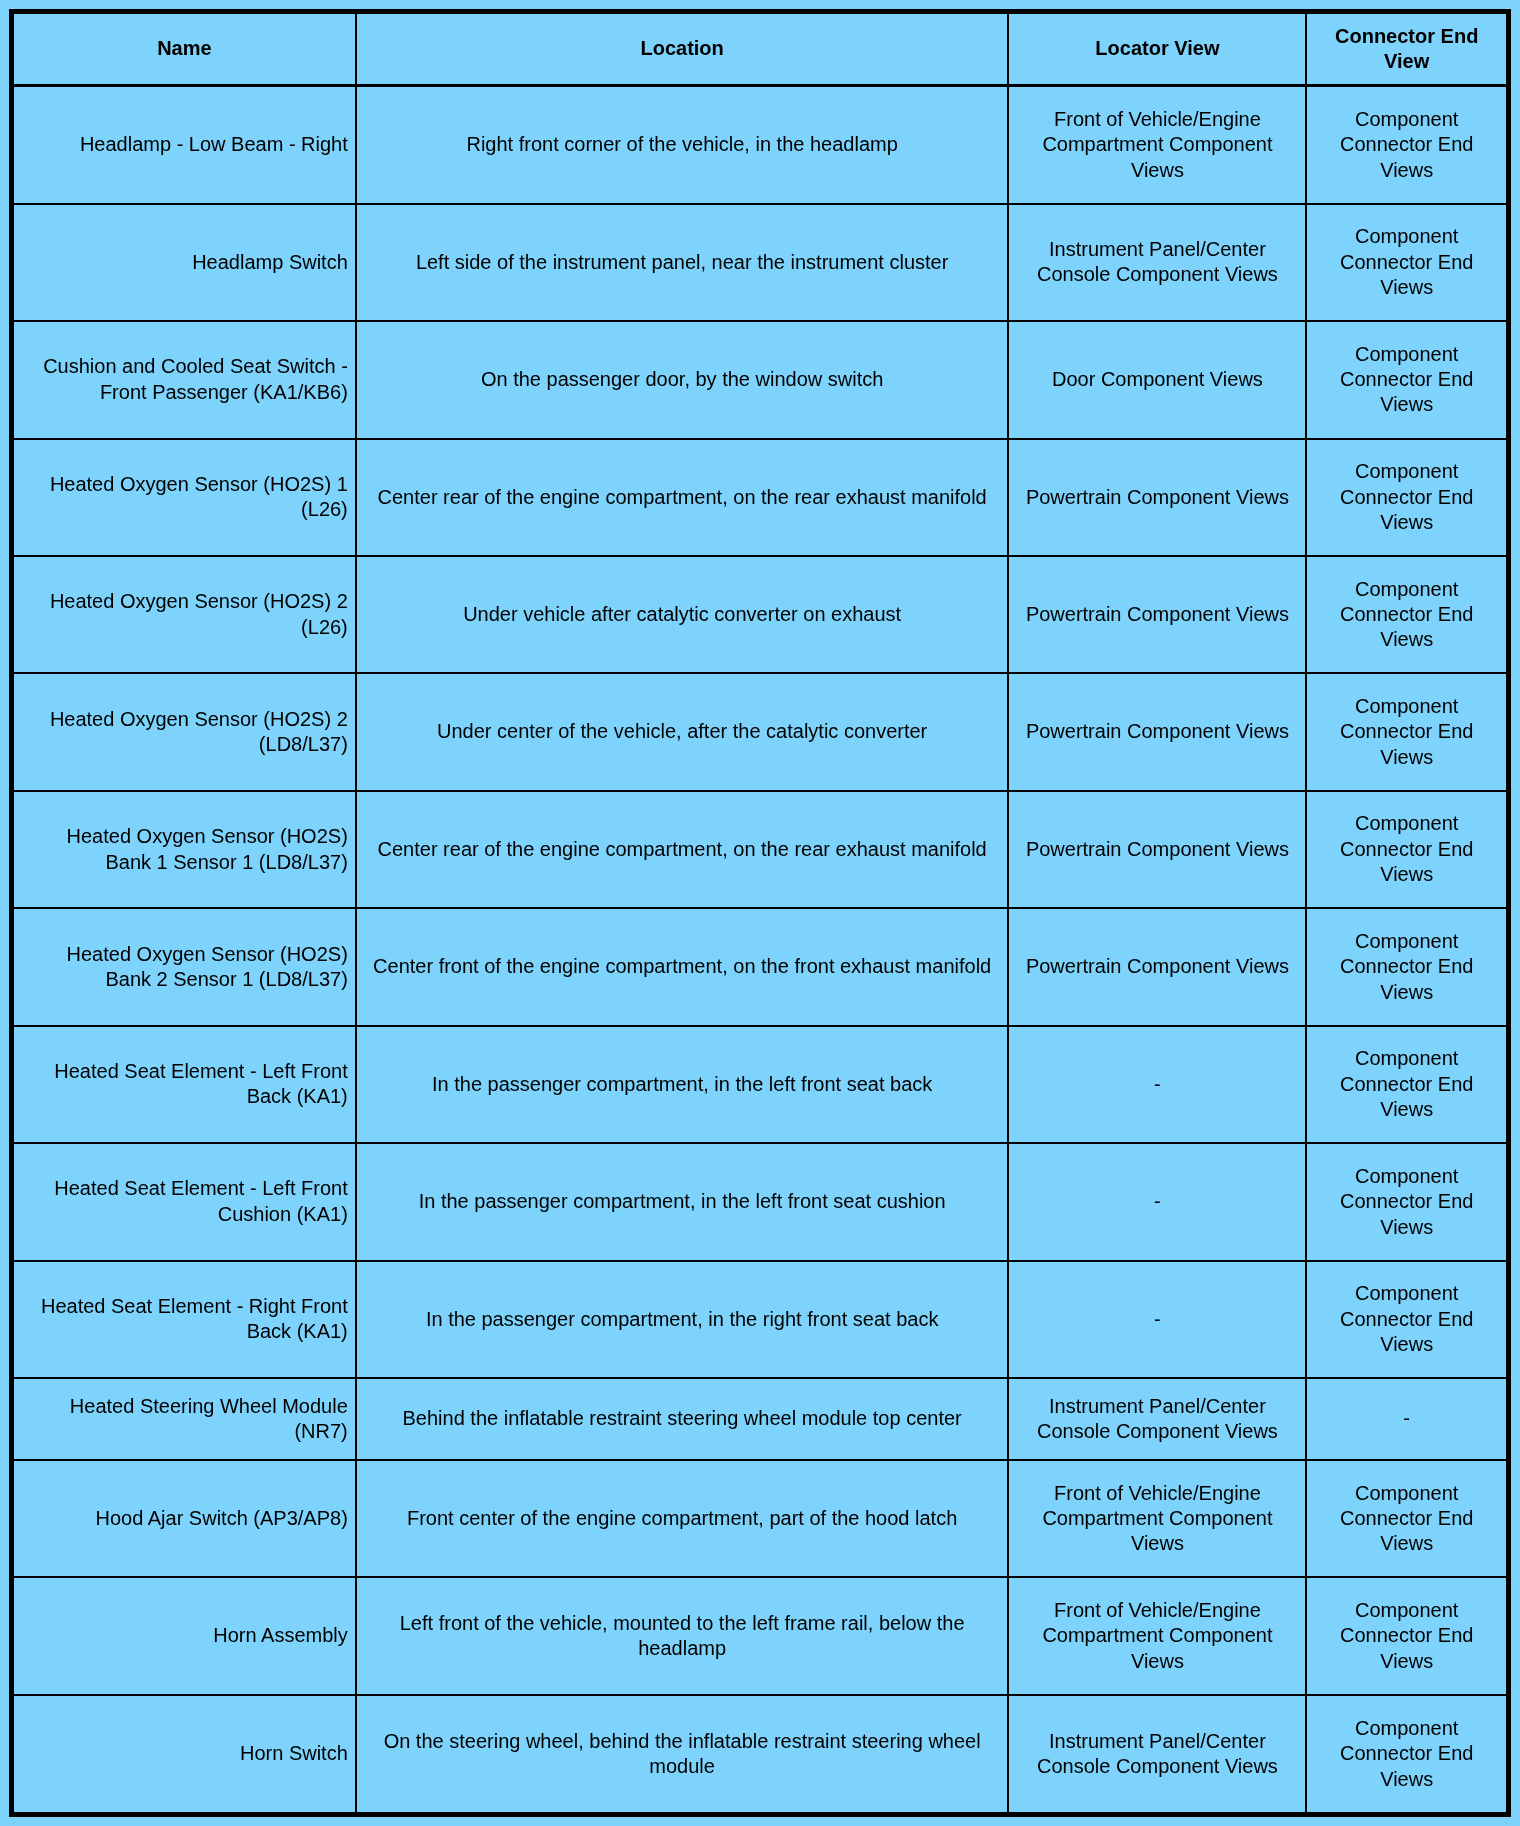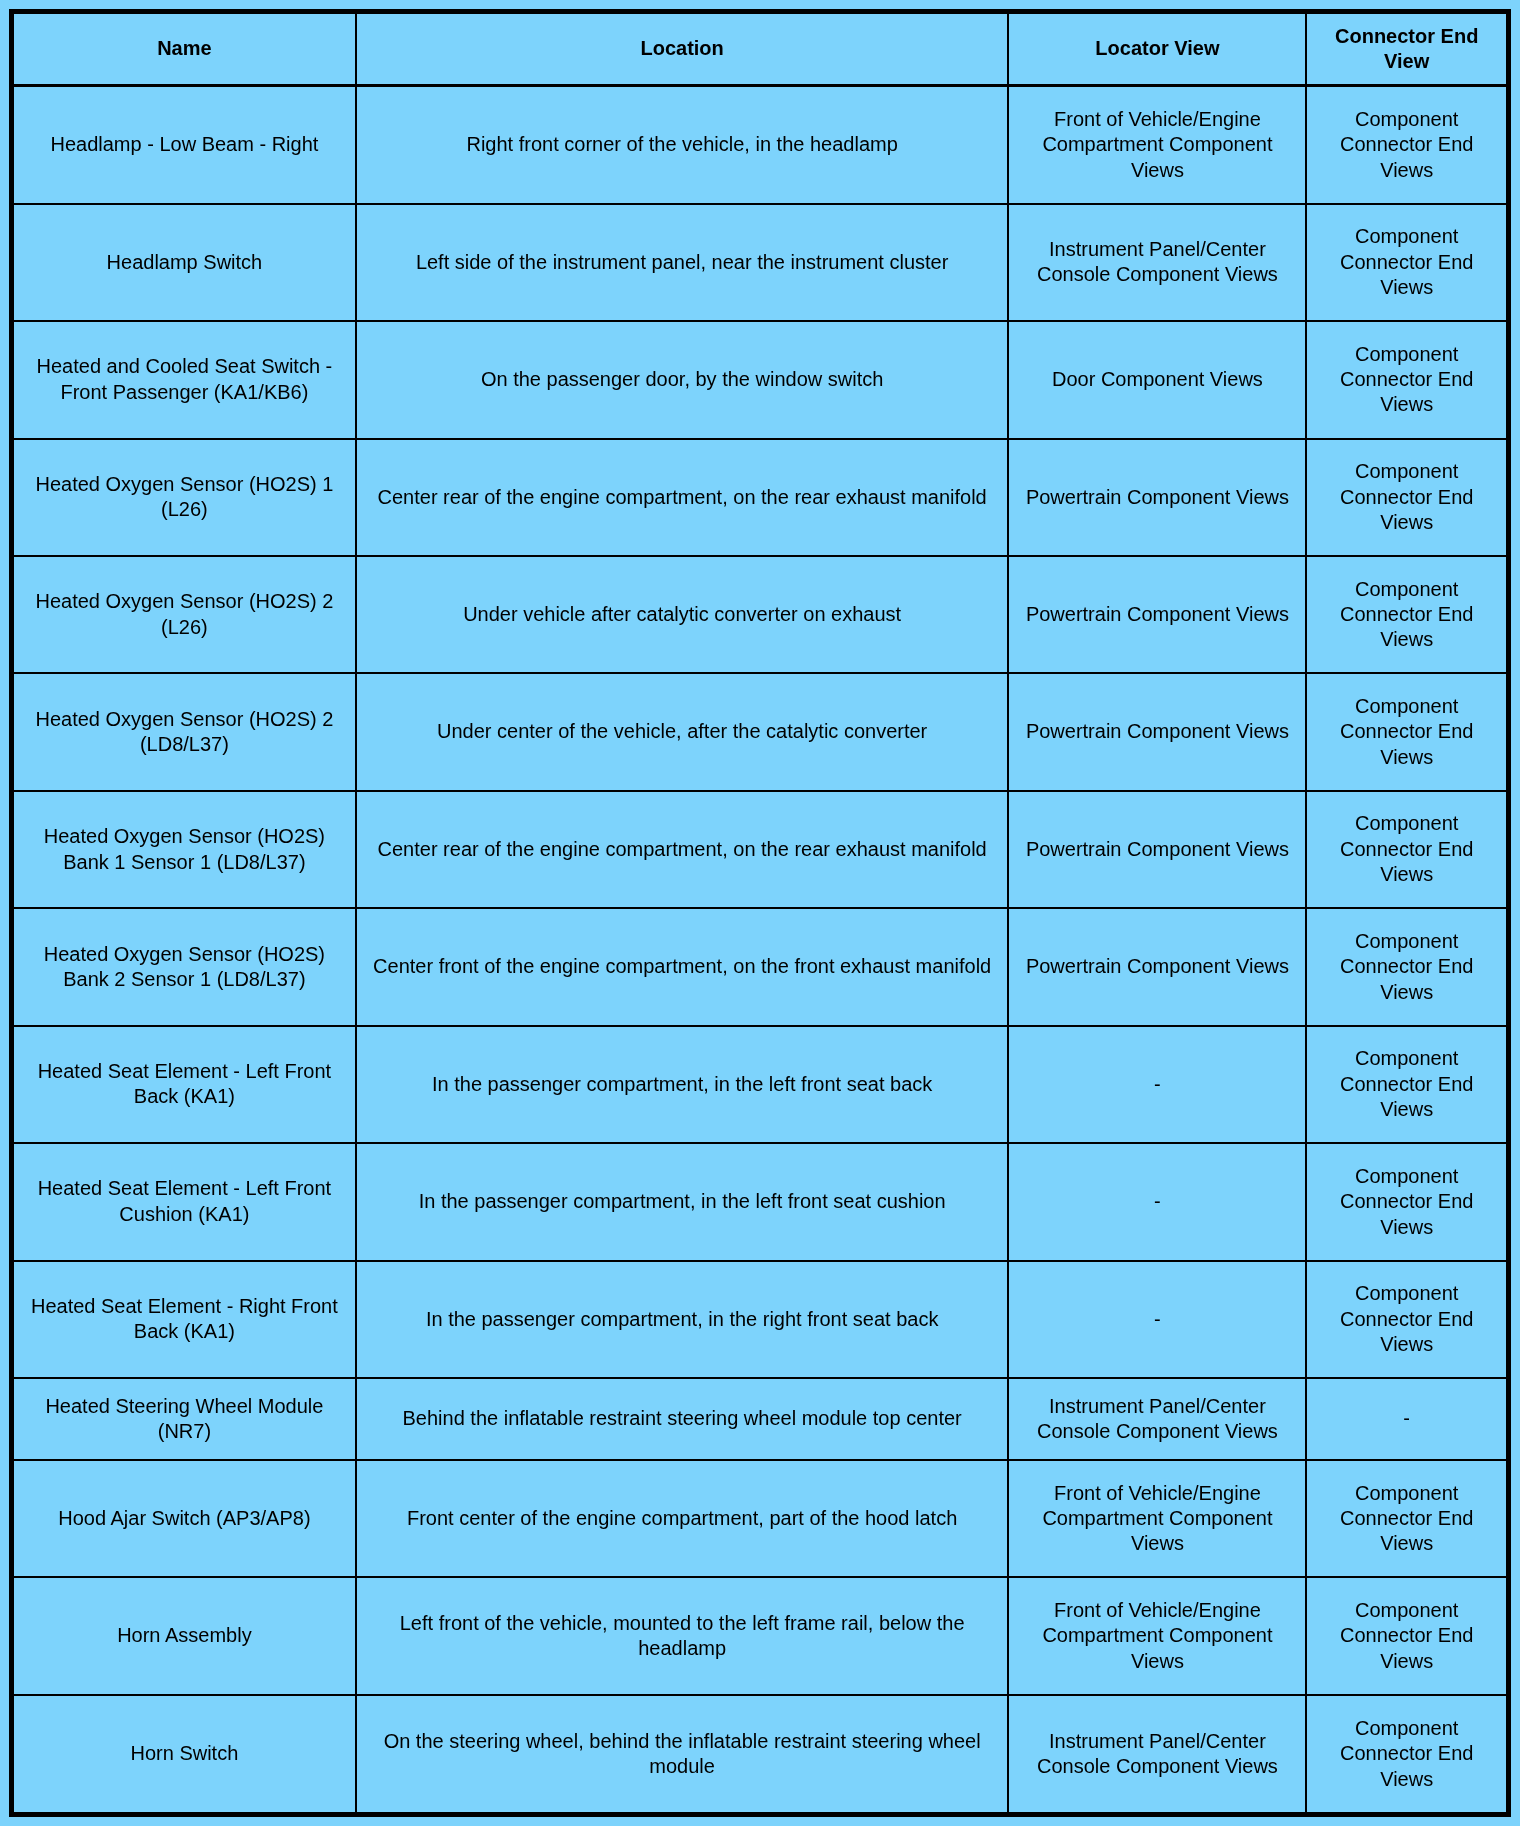--- a/index.html
+++ b/index.html
@@ -35,21 +35,21 @@
     overflow: hidden;
     word-wrap: break-word;
   }
   .loc-table th {
     font-weight: bold;
     text-align: center;
     height: 64px;
     border-bottom-width: 3px;
   }
   td.c-name {
-    text-align: center;
+    text-align: right;
   }
   td.c-location,
   td.c-locator,
   td.c-connector {
     text-align: center;
   }
 </style>
 </head>
 <body>
 
@@ -79,21 +79,21 @@
 
   <tr>
     <td class="c-name">Headlamp Switch</td>
     <td class="c-location">Left side of the instrument panel, near the instrument cluster</td>
     <td class="c-locator">Instrument Panel/Center Console Component Views</td>
     <td class="c-connector">Component Connector End Views</td>
   </tr>
 
 
   <tr>
-    <td class="c-name">Heated and Cooled Seat Switch - Front Passenger (KA1/KB6)</td>
+    <td class="c-name">Cushion and Cooled Seat Switch - Front Passenger (KA1/KB6)</td>
     <td class="c-location">On the passenger door, by the window switch</td>
     <td class="c-locator">Door Component Views</td>
     <td class="c-connector">Component Connector End Views</td>
   </tr>
 
   <tr>
     <td class="c-name">Heated Oxygen Sensor (HO2S) 1 (L26)</td>
     <td class="c-location">Center rear of the engine compartment, on the rear exhaust manifold</td>
     <td class="c-locator">Powertrain Component Views</td>
     <td class="c-connector">Component Connector End Views</td>

